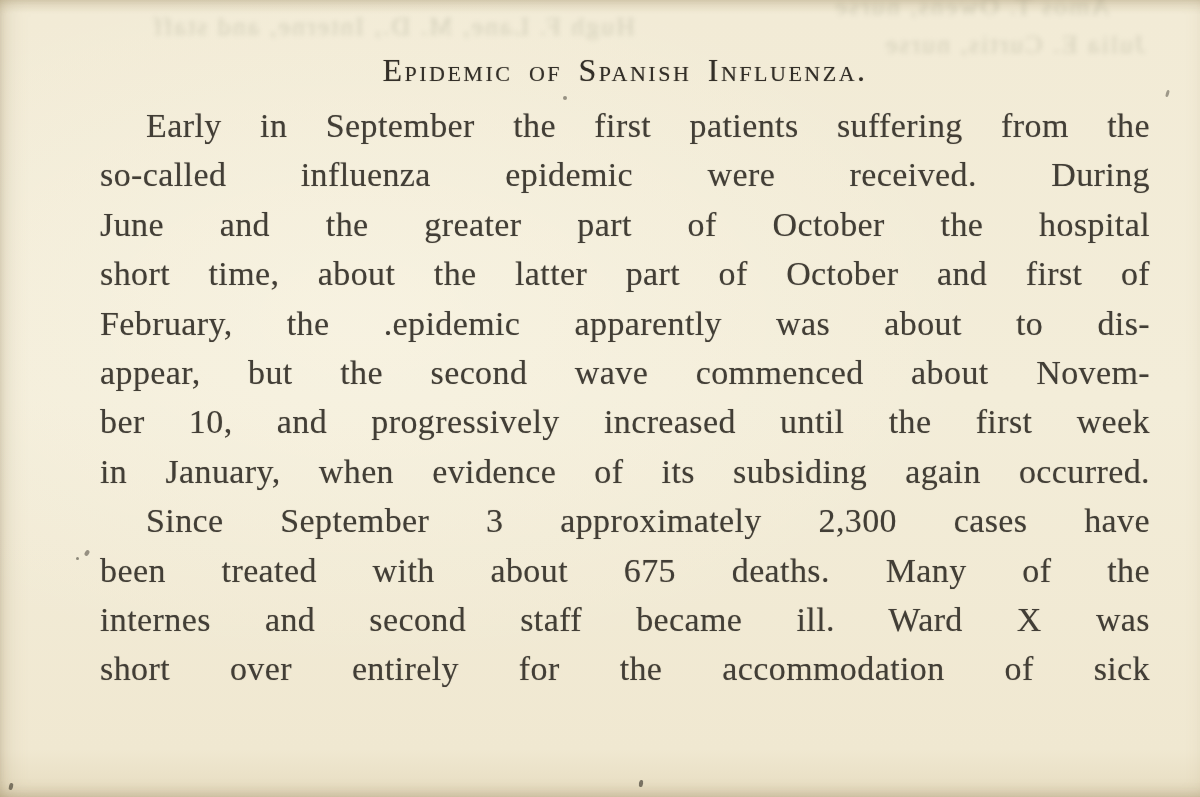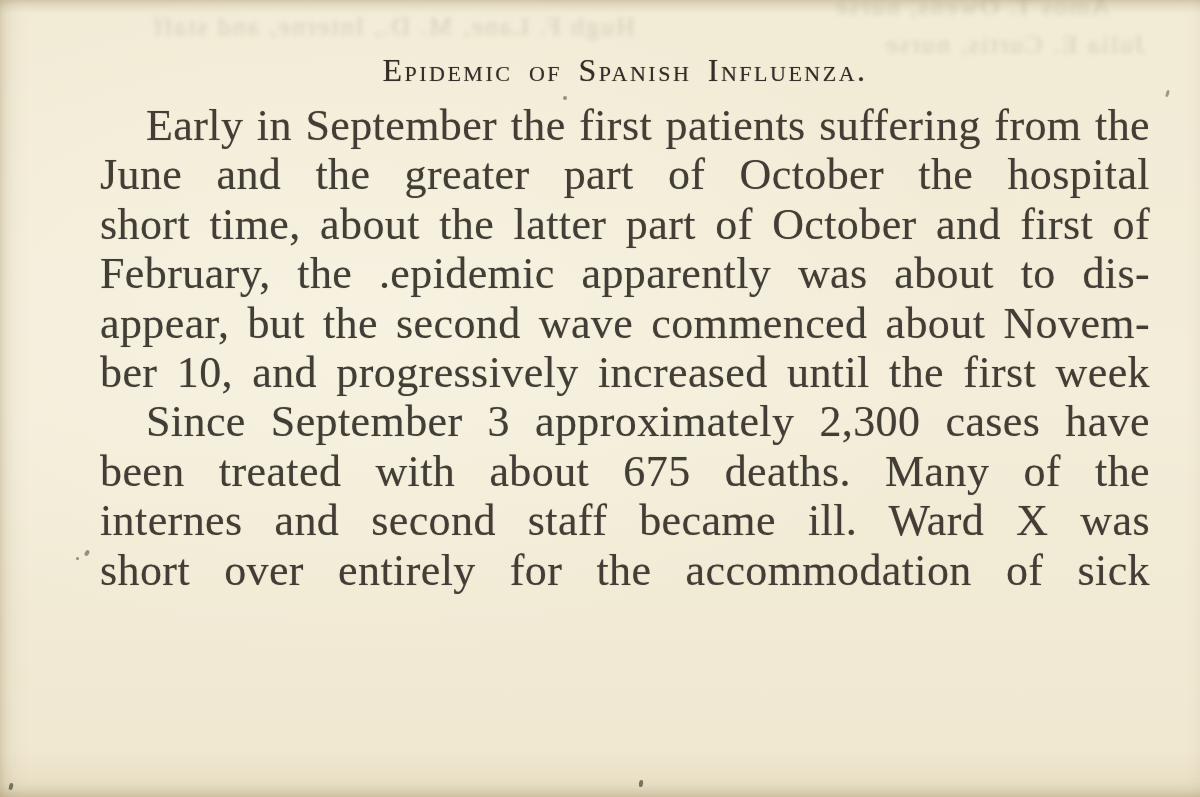--- a/index.html
+++ b/index.html
@@ -58,21 +58,21 @@
     word-spacing: 6px;
     color: #332f28;
     text-shadow: 0 0 1px rgba(55,50,40,0.45);
   }
   #body-text {
     position: absolute;
     left: 100px;
     top: 101px;
     width: 1050px;
     color: #423e36;
-    font-size: 44px;
+    font-size: 34px;
     line-height: 49.4px;
     letter-spacing: 0.4px;
     word-spacing: 2px;
     text-shadow: 0 0 1px rgba(60,55,45,0.40);
   }
   .line {
     text-align: justify;
     text-align-last: justify;
     white-space: nowrap;
     height: 49.4px;
@@ -101,25 +101,27 @@
 <div id="page">
 
   <div class="ghost" style="left:700px; top:-8px; width:410px;">Amos T. Owens, nurse</div>
   <div class="ghost" style="left:115px; top:12px; width:520px;">Hugh F. Lane, M. D., Interne, and staff</div>
   <div class="ghost" style="left:695px; top:30px; width:450px;">Julia E. Curtis, nurse</div>
 
   <div id="heading">Epidemic of Spanish Influenza.</div>
 
   <div id="body-text">
     <div class="line indent">Early in September the first patients suffering from the</div>
+    <div class="line">so-called influenza epidemic were received.  During</div>
     <div class="line">June and the greater part of October the hospital</div>
     <div class="line">short time, about the latter part of October and first of</div>
     <div class="line">February, the .epidemic apparently was about to dis-</div>
     <div class="line">appear, but the second wave commenced about Novem-</div>
     <div class="line">ber 10, and progressively increased until the first week</div>
+    <div class="line">in January, when evidence of its subsiding again occurred.</div>
     <div class="line indent">Since September 3 approximately 2,300 cases have</div>
     <div class="line">been treated with about 675 deaths.  Many of the</div>
     <div class="line">internes and second staff became ill.  Ward X was</div>
     <div class="line">short over entirely for the accommodation of sick</div>
   </div>
 
   <div class="speck" id="speck-dot-above-line1"></div>
   <div class="speck" id="speck-tick-top-right"></div>
   <div class="speck" id="speck-pair-left-a"></div>
   <div class="speck" id="speck-pair-left-b"></div>

